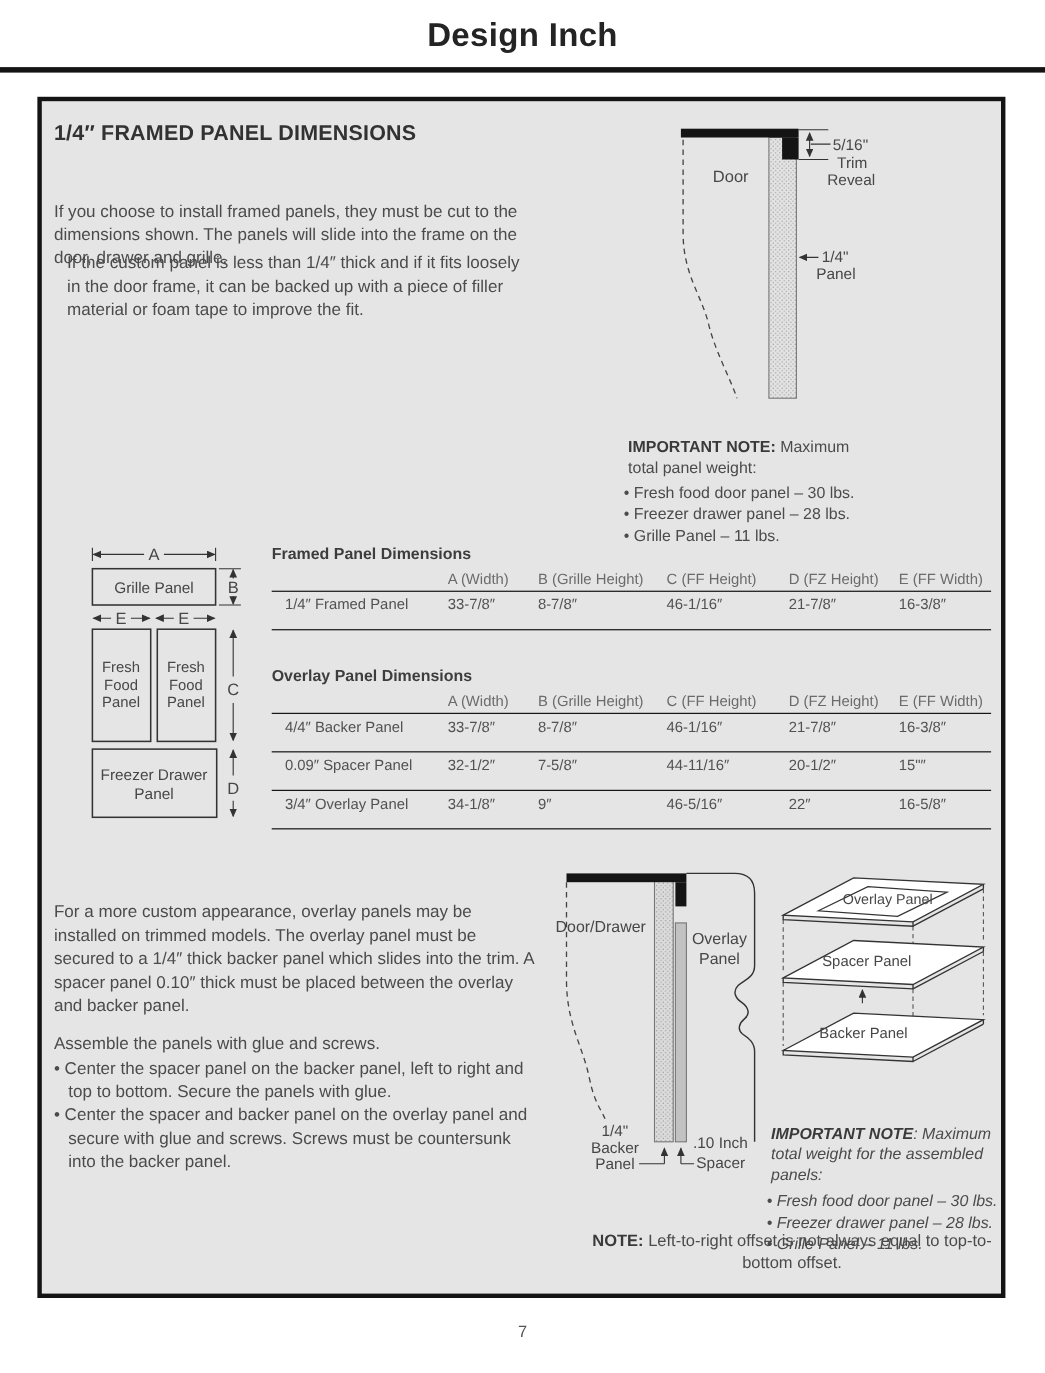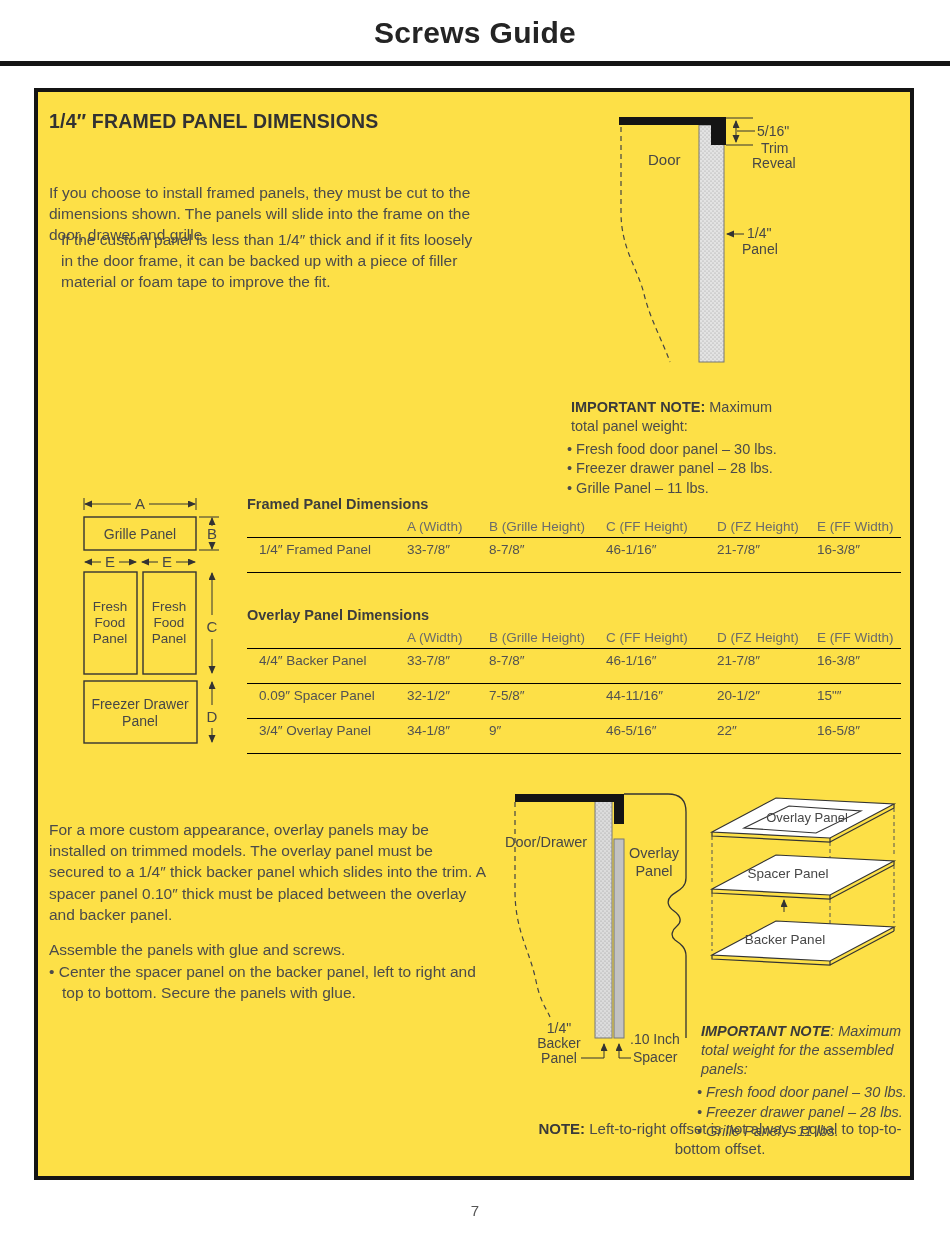--- a/index.html
+++ b/index.html
@@ -2,21 +2,21 @@
 <html><head>
 <meta charset="utf-8">
 <style>
   html,body{margin:0;padding:0;background:#fff;}
   .page{position:relative;width:950px;height:1248px;background:#fff;
         font-family:"Liberation Sans",sans-serif;color:#4b4b4b;overflow:hidden;}
   .page-title{position:absolute;top:16px;left:0;width:100%;text-align:center;
         font-size:30px;font-weight:bold;color:#242424;margin:0;letter-spacing:.3px;}
   .title-rule{position:absolute;top:61px;left:0;width:950px;height:5px;background:#141414;}
   .main-box{position:absolute;left:34px;top:88px;width:880px;height:1092px;
-        border:4px solid #141414;background:#fde047;box-sizing:border-box;}
+        border:4px solid #141414;background:#e5e5e5;box-sizing:border-box;}
   .main-box>*{position:absolute;}
   h2.sec{font-size:19.5px;font-weight:bold;color:#323232;margin:0;letter-spacing:.2px;}
   p.body{font-size:15.5px;line-height:1.37;margin:0;color:#4b4b4b;}
   ul.blt{list-style:none;margin:0;padding:0;font-size:15.5px;line-height:1.37;color:#4b4b4b;}
   ul.blt li{padding-left:13px;text-indent:-13px;}
   ul.blt li::before{content:"\2022\00a0";}
   .note{font-size:14.5px;line-height:1.32;color:#4b4b4b;}
   .note p{margin:4px;}
   .note b{color:#3a3a3a;}
   .note ul{list-style:none;margin:0;padding:0;}
@@ -31,21 +31,21 @@
   .trow .tc:first-child{padding-left:12px;}
   svg text{font-family:"Liberation Sans",sans-serif;fill:#474747;}
   .page-num{position:absolute;top:1202px;left:0;width:100%;text-align:center;
         font-size:15px;color:#555;}
 </style>
 </head>
 <body>
 
 <div class="page">
 
-  <h1 class="page-title">Screws Guide</h1>
+  <h1 class="page-title">Design Inch</h1>
   <div class="title-rule"></div>
 
   <div class="main-box">
 
     <h2 class="sec" style="left:11px;top:18px;">1/4″ FRAMED PANEL DIMENSIONS</h2>
     <p class="body" style="left:11px;top:69px;width:422px;margin-top:21px;">If you choose to install framed panels, they must be cut to the dimensions shown. The panels will slide into the frame on the door, drawer and grille.</p>
     <p class="body" style="left:11px;top:137px;width:422px;margin-left:12px;">If the custom panel is less than 1/4″ thick and if it fits loosely in the door frame, it can be backed up with a piece of filler material or foam tape to improve the fit.</p>
 
     <svg style="left:548px;top:12px;" width="335" height="280" viewBox="0 0 335 280">
       <defs>
@@ -184,20 +184,21 @@
         <div class="tc">46-5/16″</div>
         <div class="tc">22″</div>
         <div class="tc">16-5/8″</div>
       </div>
     </div>
 
     <p class="body" style="left:11px;top:727px;width:440px;">For a more custom appearance, overlay panels may be installed on trimmed models. The overlay panel must be secured to a 1/4″ thick backer panel which slides into the trim. A spacer panel 0.10″ thick must be placed between the overlay and backer panel.</p>
     <p class="body" style="left:11px;top:847px;width:440px;">Assemble the panels with glue and screws.</p>
     <ul class="blt" style="left:11px;top:869px;width:442px;">
       <li>Center the spacer panel on the backer panel, left to right and top to bottom. Secure the panels with glue.</li>
+      <li>Center the spacer and backer panel on the overlay panel and secure with glue and screws. Screws must be countersunk into the backer panel.</li>
     </ul>
 
     <svg style="left:464px;top:694px;" width="202" height="292" viewBox="0 0 202 292">
       <defs>
         <pattern id="stip3" width="4" height="4" patternUnits="userSpaceOnUse">
           <rect width="4" height="4" fill="#dcdcdc"></rect>
           <circle cx="1" cy="1" r="0.6" fill="#969696"></circle>
           <circle cx="3" cy="3" r="0.6" fill="#969696"></circle>
         </pattern>
         <marker id="ar3" markerWidth="8" markerHeight="8" refX="7" refY="3.5" orient="auto-start-reverse" markerUnits="userSpaceOnUse">

